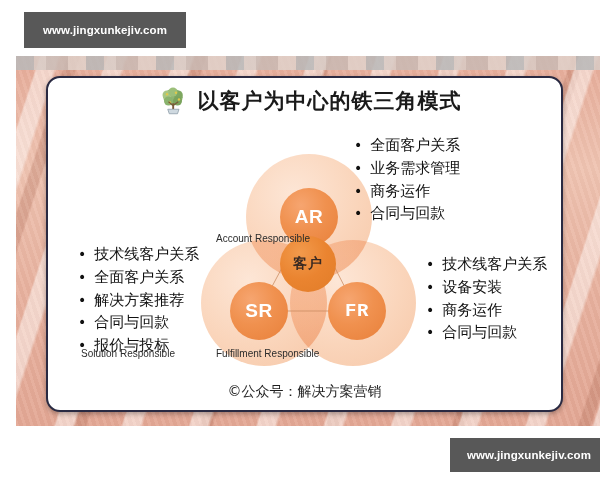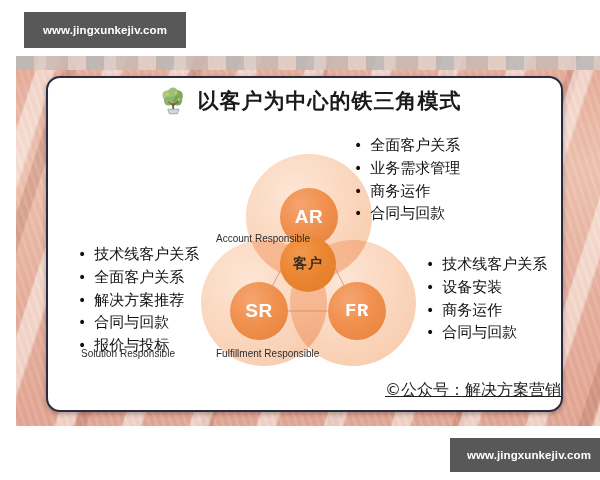--- a/index.html
+++ b/index.html
@@ -197,25 +197,24 @@
   .list-top-right { left: 306px; top: 56px; }
   .list-left      { left: 30px;  top: 165px; }
   .list-right     { left: 378px; top: 175px; }
 
   
   .credit {
     position: absolute;
     left: 0;
     bottom: 9px;
     width: 100%;
-    text-align: right;
-    font-size: 16px;
+    text-align: center;
+    font-size: 14px;
     color: #1f1f1f;
     font-family: "DejaVu Sans", "Liberation Sans", sans-serif;
-    text-decoration: underline;
   }
 
   
   .watermark {
     position: absolute;
     background: #585858;
     color: #ffffff;
     display: flex;
     align-items: center;
     justify-content: center;

